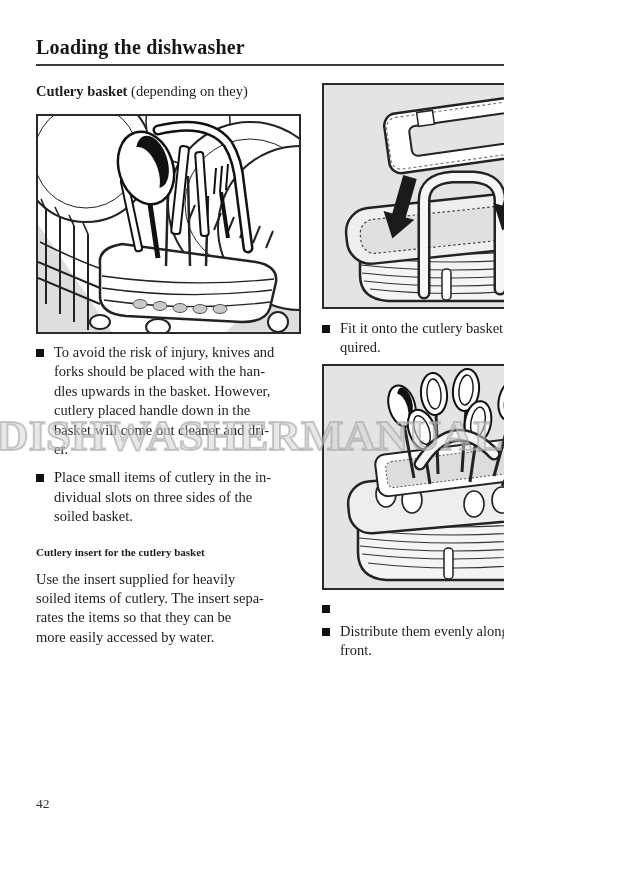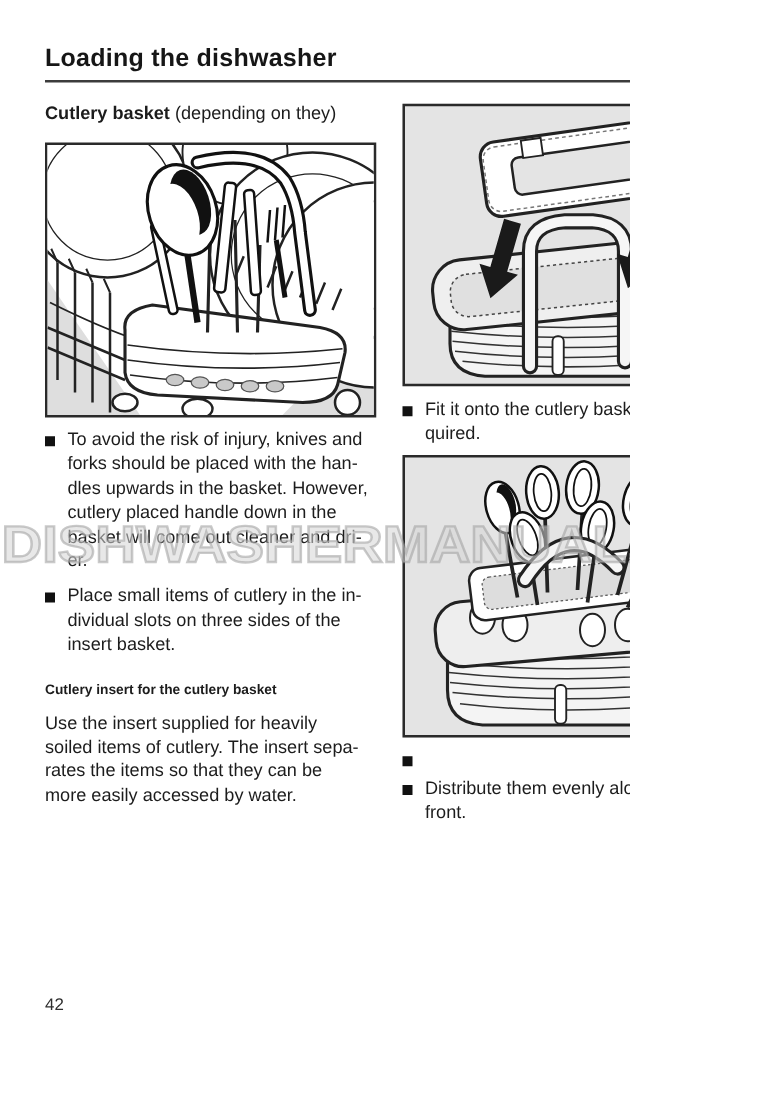--- a/index.html
+++ b/index.html
@@ -1,20 +1,20 @@
 <!DOCTYPE html>
 <html><head>
 <meta charset="utf-8">
 <style>
   html,body{margin:0;padding:0;background:#fff;}
   .page{
     position:relative;
     width:504px;height:881px;
     background:#ffffff;
-    font-family:Liberation Sans, sans-serif;
+    font-family:Liberation Serif, serif;
     color:#1c1c1c;
     overflow:hidden;
   }
   .doc-title{
     position:absolute;left:36px;top:36px;
     font-size:20px;font-weight:bold;letter-spacing:.2px;color:#161616;
   }
   .title-rule{
     position:absolute;left:36px;top:64px;width:548px;height:2px;
     background:#3c3c3c;
@@ -143,21 +143,21 @@
 dles upwards in the basket. However,
 cutlery placed handle down in the
 basket will come out cleaner and dri-
 er.</p>
     </div>
 
     <div class="bullet">
       <span class="sq"></span>
       <p class="para">Place small items of cutlery in the in-
 dividual slots on three sides of the
-insert basket.</p>
+soiled basket.</p>
     </div>
 
     <div class="sub-heading">Cutlery insert for the cutlery basket</div>
     <p class="para insert-para">Use the insert supplied for heavily
 soiled items of cutlery. The insert sepa-
 rates the items so that they can be
 more easily accessed by water.</p>
   </div>
 
   <div class="col-right">

